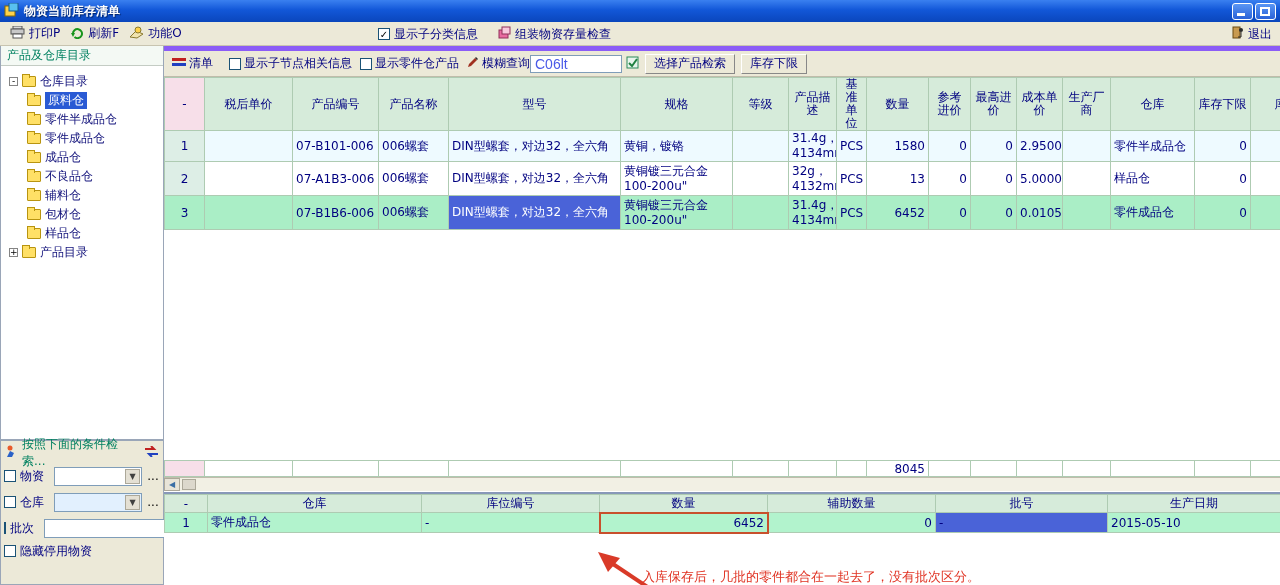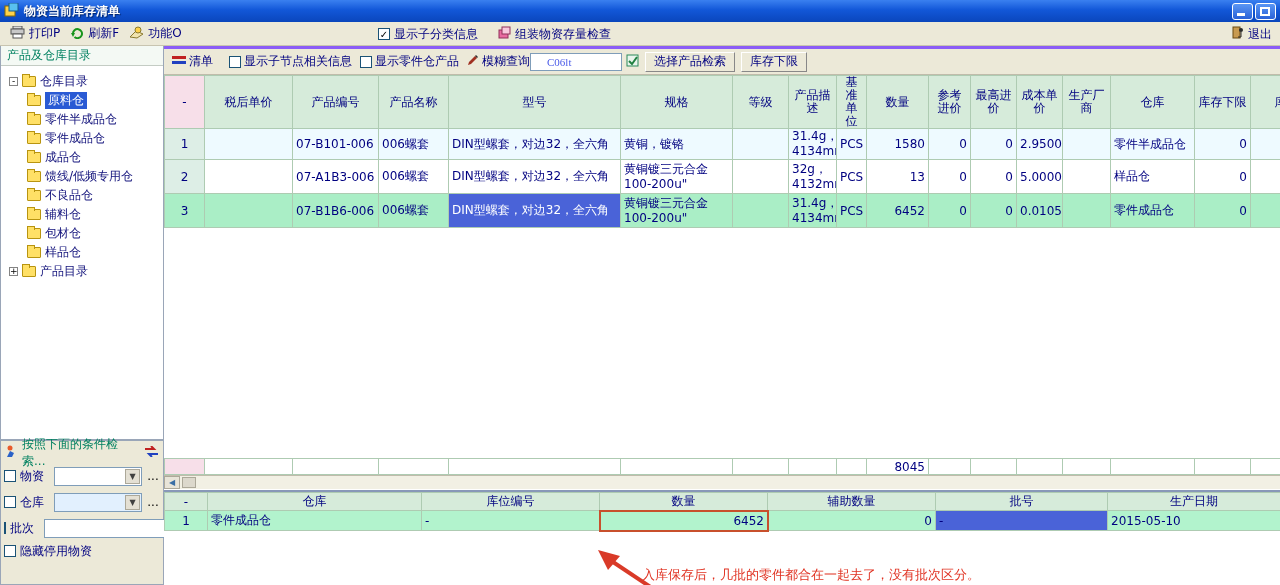--- a/index.html
+++ b/index.html
@@ -46,26 +46,26 @@
   .srow{height:26px;display:flex;align-items:center;gap:4px;padding:0 3px}
   .slabel{width:30px;color:#000080;flex:none}
   .combo{flex:1;height:19px;background:#fff;border:1px solid #7f9db9;display:flex;align-items:center;justify-content:flex-end}
   .combo.blue{background:#e2f0fe}
   .combo-btn{width:15px;height:15px;background:#e4e0d4;border:1px solid #aca899;font-size:8px;
     line-height:14px;text-align:center;color:#404040;margin-right:1px}
   .dots{width:14px;text-align:center;color:#000;flex:none}
   .sinput{flex:1;height:19px;background:#fff;border:1px solid #7f9db9}
   
   .main{position:absolute;left:164px;top:46px;width:1116px;height:539px;background:#fff;
-    border-top:3px solid #8b5cf6}
+    border-top:5px solid #8b5cf6}
   .list-toolbar{position:absolute;left:0;top:0;width:1116px;height:26px;background:#ece9d8;
     border-bottom:1px solid #c0bcab;display:flex;align-items:center;white-space:nowrap}
   .li{display:inline-flex;align-items:center;gap:3px;margin-left:8px;color:#000080}
   .finput{width:92px;height:18px;border:1px solid #7f9db9;background:#fff;color:#4a5ae8;
-    font-size:11px;font-family:Liberation Serif, serif;padding:0 16px}
+    font-size:14px;font-family:Liberation Sans, sans-serif;padding:0 4px}
   .rbtn{height:20px;padding:0 8px;background:#ece9d8;border:1px solid #888;
     border-top-color:#fff;border-left-color:#fff;color:#000080;display:inline-flex;align-items:center;margin-left:6px}
   
   .grid{position:absolute;left:0;top:26px;width:1116px;height:400px;background:#fff;overflow:hidden}
   table{border-collapse:collapse;table-layout:fixed}
   .gtable{width:1182px}
   .gtable th,.gtable td,.ttable td,.dtable th,.dtable td{border:1px solid #aecbb2;overflow:hidden;
     white-space:nowrap;padding:0 3px;color:#000080;font-size:12px;font-weight:normal}
   .gtable thead th{background:#d6ebda;height:30px;white-space:normal;line-height:13px}
   .gtable thead th.pink{background:#f7dfe9}
@@ -188,25 +188,20 @@
     </div>
     <div class="trow">
       <span class="pad2"></span>
         <span class="folder"></span>
       <span class="tlabel">零件成品仓</span>
     </div>
     <div class="trow">
       <span class="pad2"></span>
         <span class="folder"></span>
       <span class="tlabel">成品仓</span>
-    </div>
-    <div class="trow">
-      <span class="pad2"></span>
-        <span class="folder"></span>
-      <span class="tlabel">馈线/低频专用仓</span>
     </div>
     <div class="trow">
       <span class="pad2"></span>
         <span class="folder"></span>
       <span class="tlabel">不良品仓</span>
     </div>
     <div class="trow">
       <span class="pad2"></span>
         <span class="folder"></span>
       <span class="tlabel">辅料仓</span>

